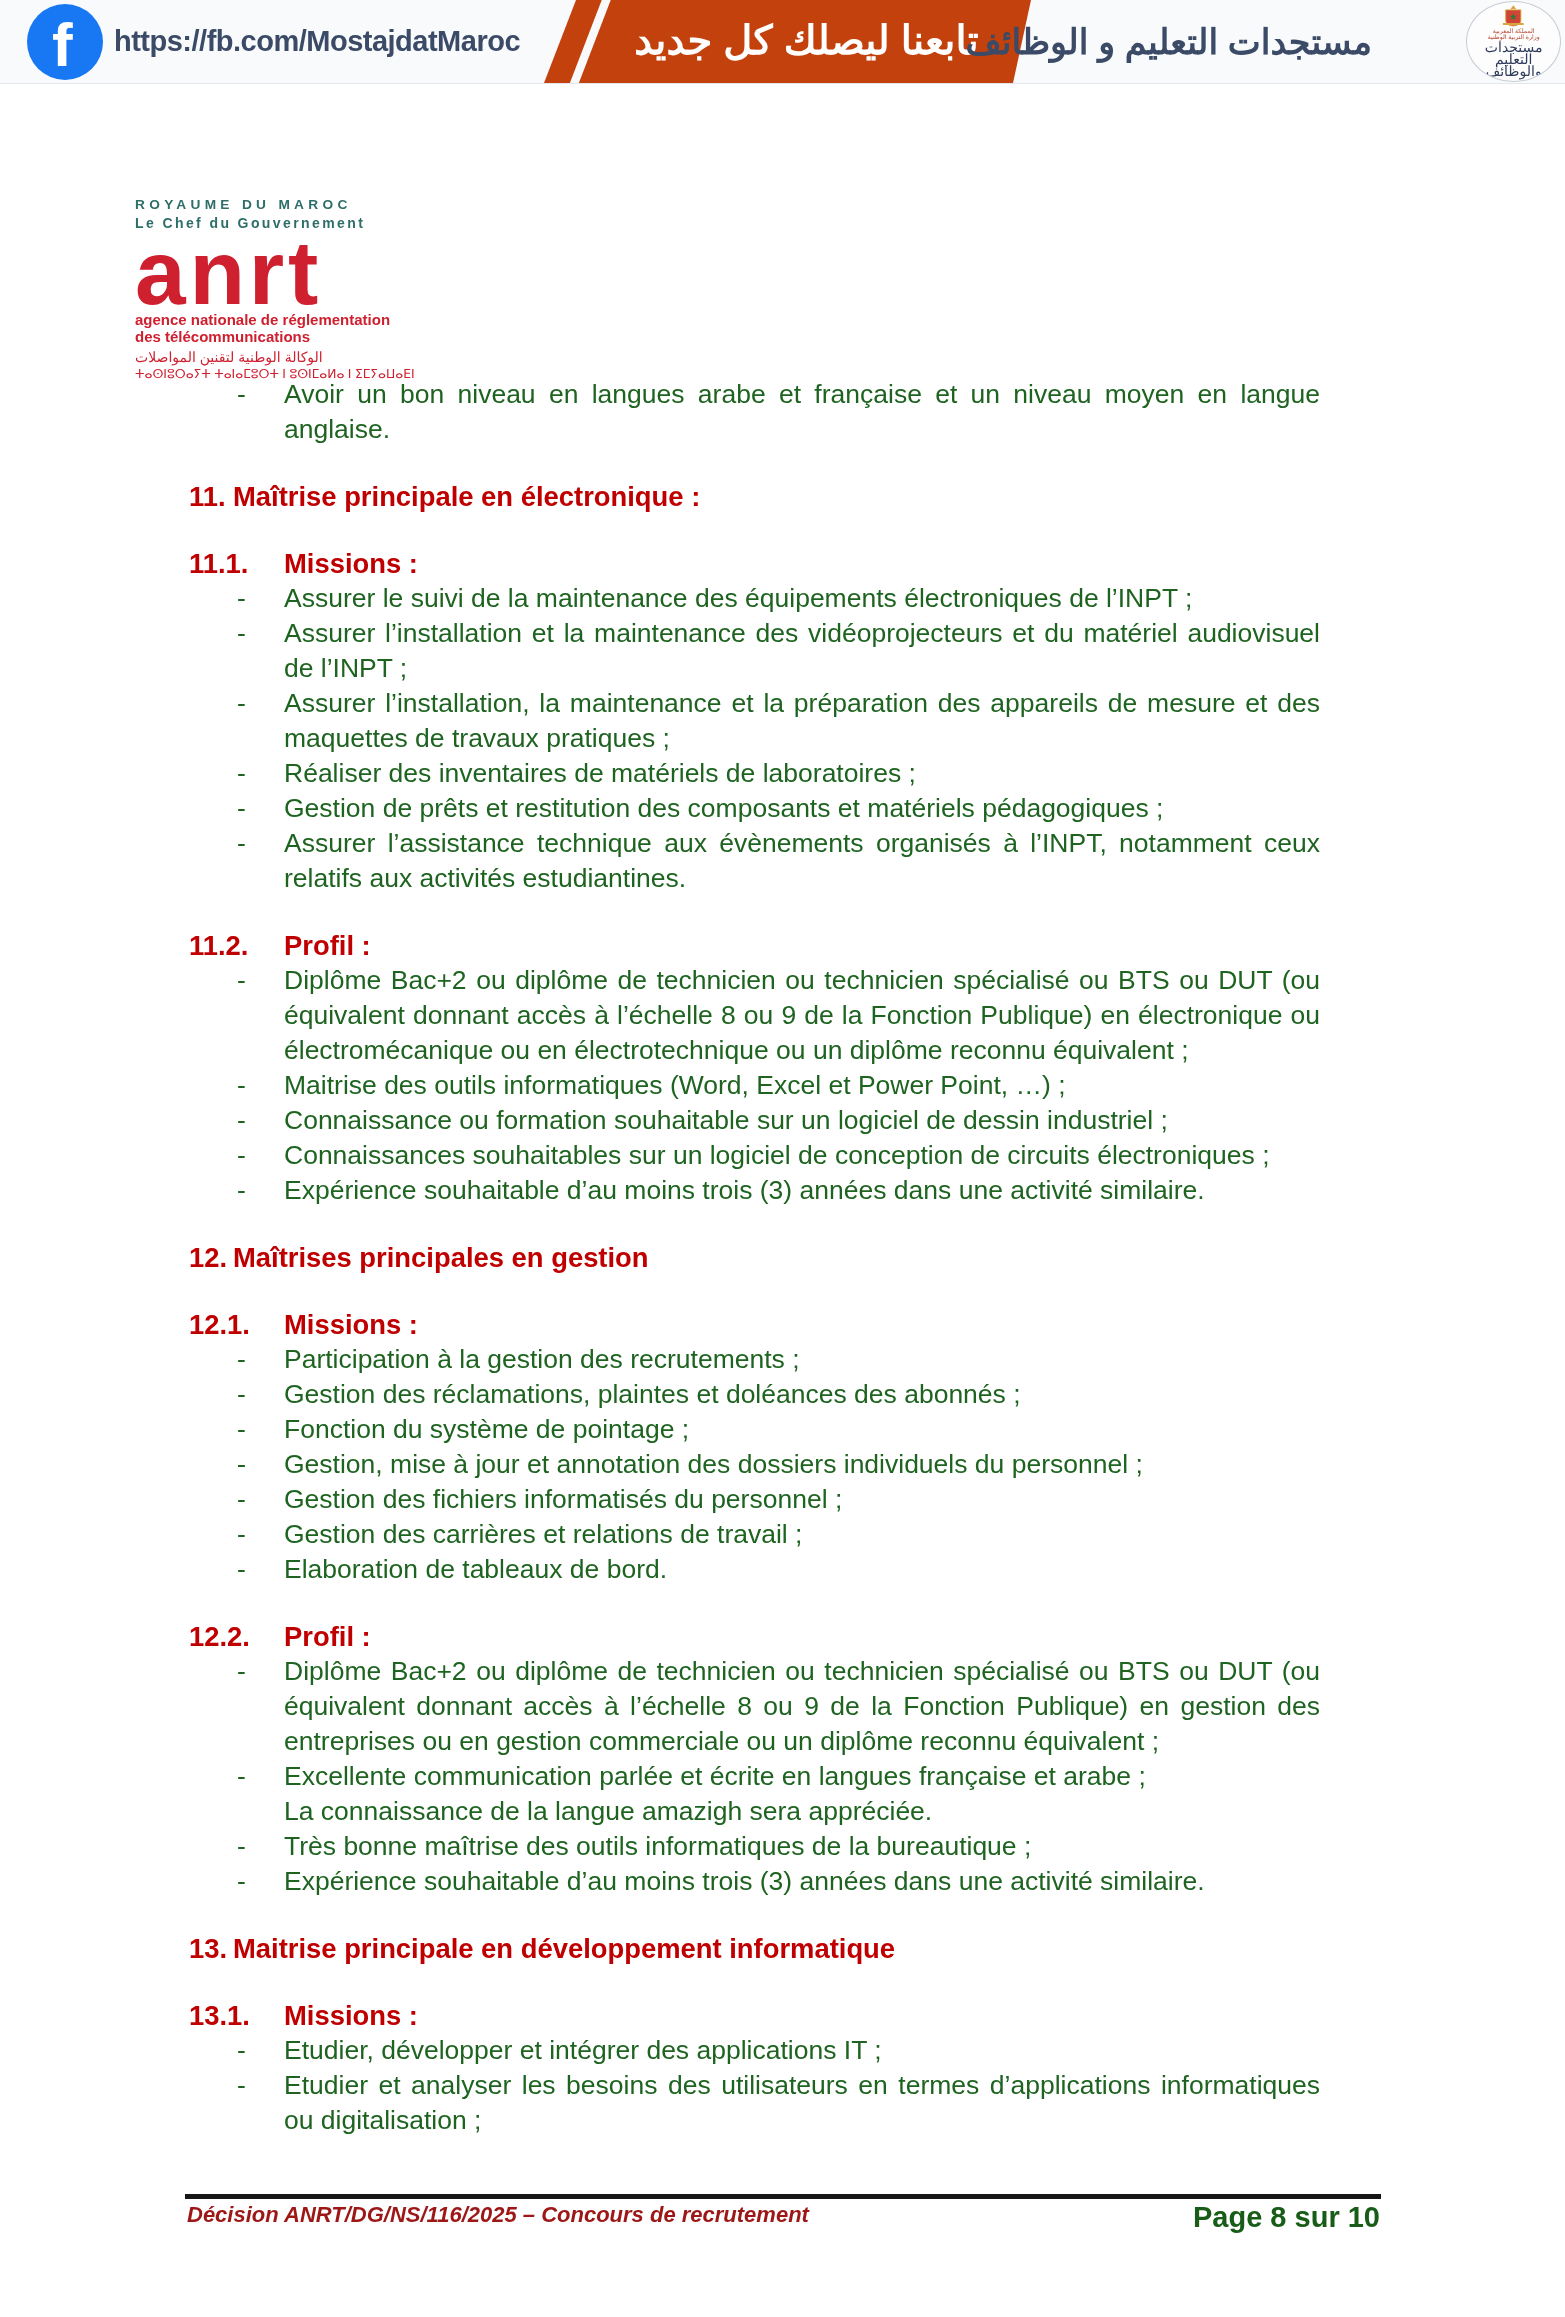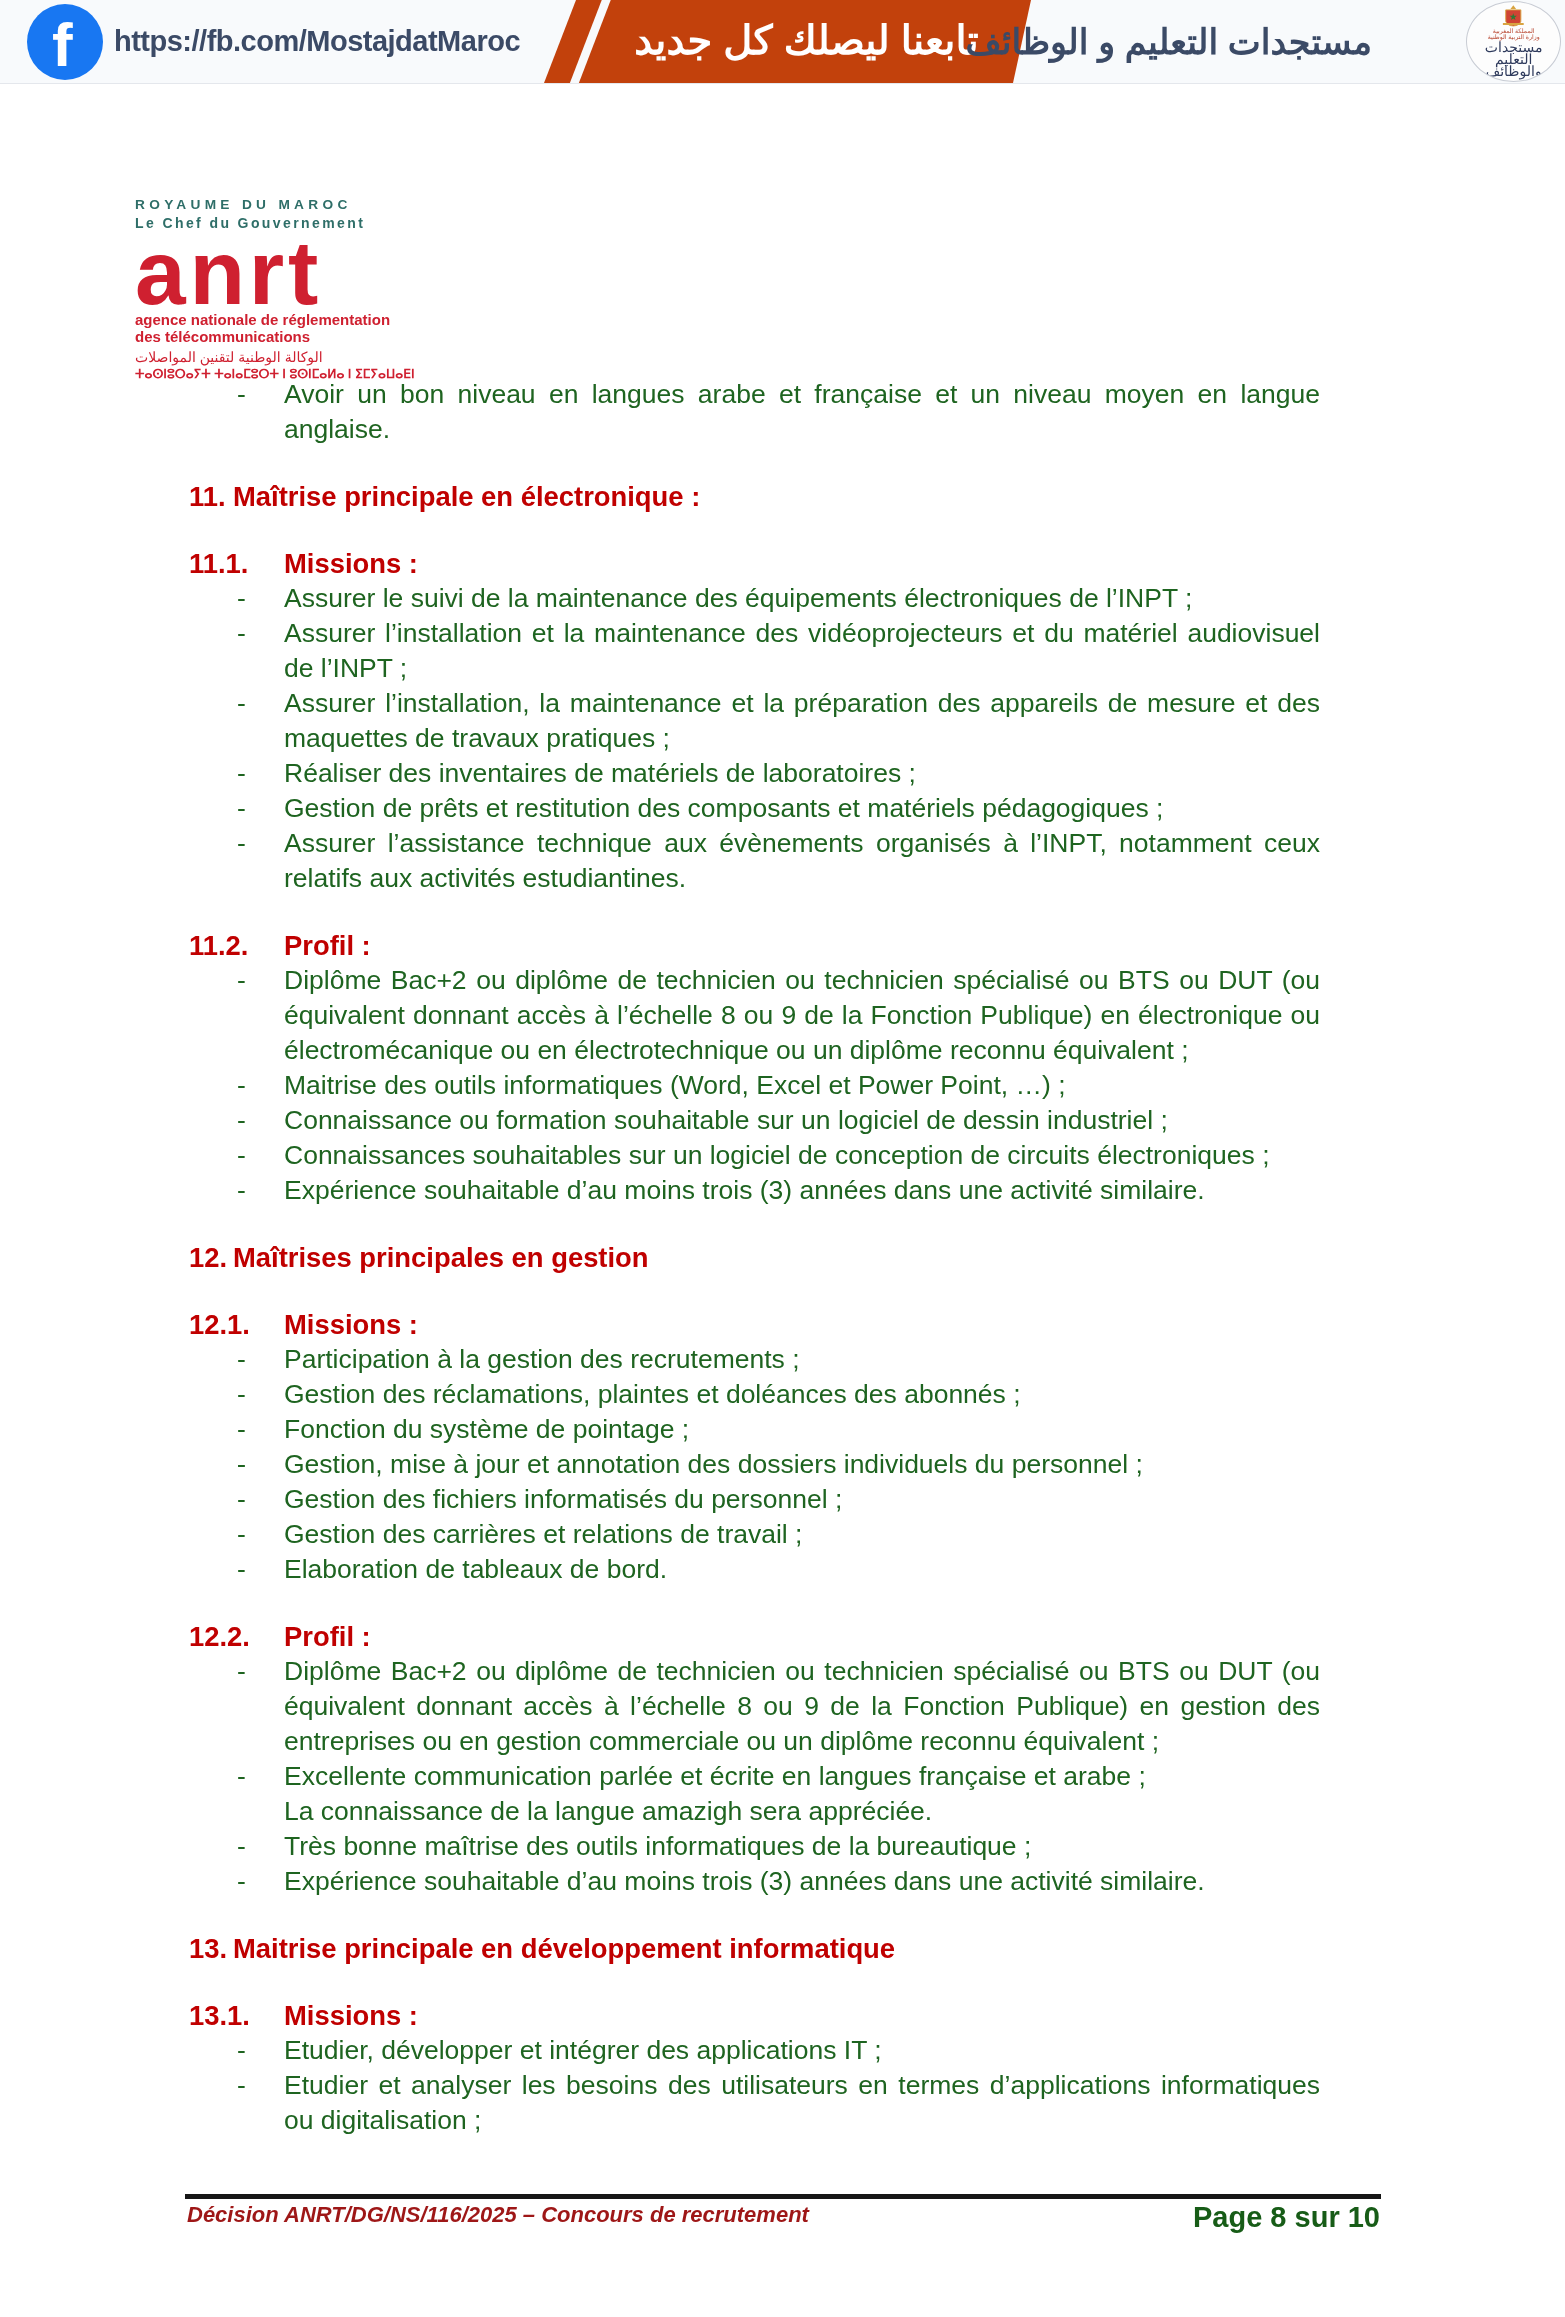--- a/index.html
+++ b/index.html
@@ -34,21 +34,21 @@
   .badge .navy { font-size:14px; line-height:12.3px; font-weight:400; color:#2e3a5c; text-align:center; }
 
   
   .logo { position:absolute; left:135px; top:197px; }
   .logo-kingdom { color:#2e6e68; font-size:13.7px; font-weight:700; letter-spacing:4.3px; line-height:16px; }
   .logo-gov { color:#2e6e68; font-size:14px; font-weight:700; letter-spacing:2.4px; line-height:18px; margin-top:0.9px; }
   .logo-word { color:#cf2030; font-size:91px; font-weight:800; letter-spacing:3.8px;
                line-height:55px; margin-top:13.2px; margin-bottom:11.4px; }
   .logo-sub { color:#cf2030; font-size:15px; font-weight:700; line-height:17px; }
   .logo-ar { color:#cf2030; font-size:14px; font-weight:400; line-height:20px; margin-top:1.9px; }
-  .logo-tif { color:#cf2030; font-size:12.3px; font-weight:700; line-height:15px; }
+  .logo-tif { color:#cf2030; font-size:12.3px; font-weight:400; line-height:15px; }
 
   
   .doc { position:absolute; left:189px; top:377px; width:1147px; }
   .h1 { color:#c00000; font-size:27.4px; font-weight:700; line-height:35px; margin-top:32px; }
   .h1 .num { display:inline-block; min-width:44px; }
   .h2 { color:#c00000; font-size:27.4px; font-weight:700; line-height:35px; margin-top:32px; }
   .h2 .num { display:inline-block; min-width:95px; }
   .bullets { margin-left:95px; width:1036px; }
   .bullet { position:relative; color:#1e6420; font-size:26.5px; line-height:35px;
             text-align:justify; }

